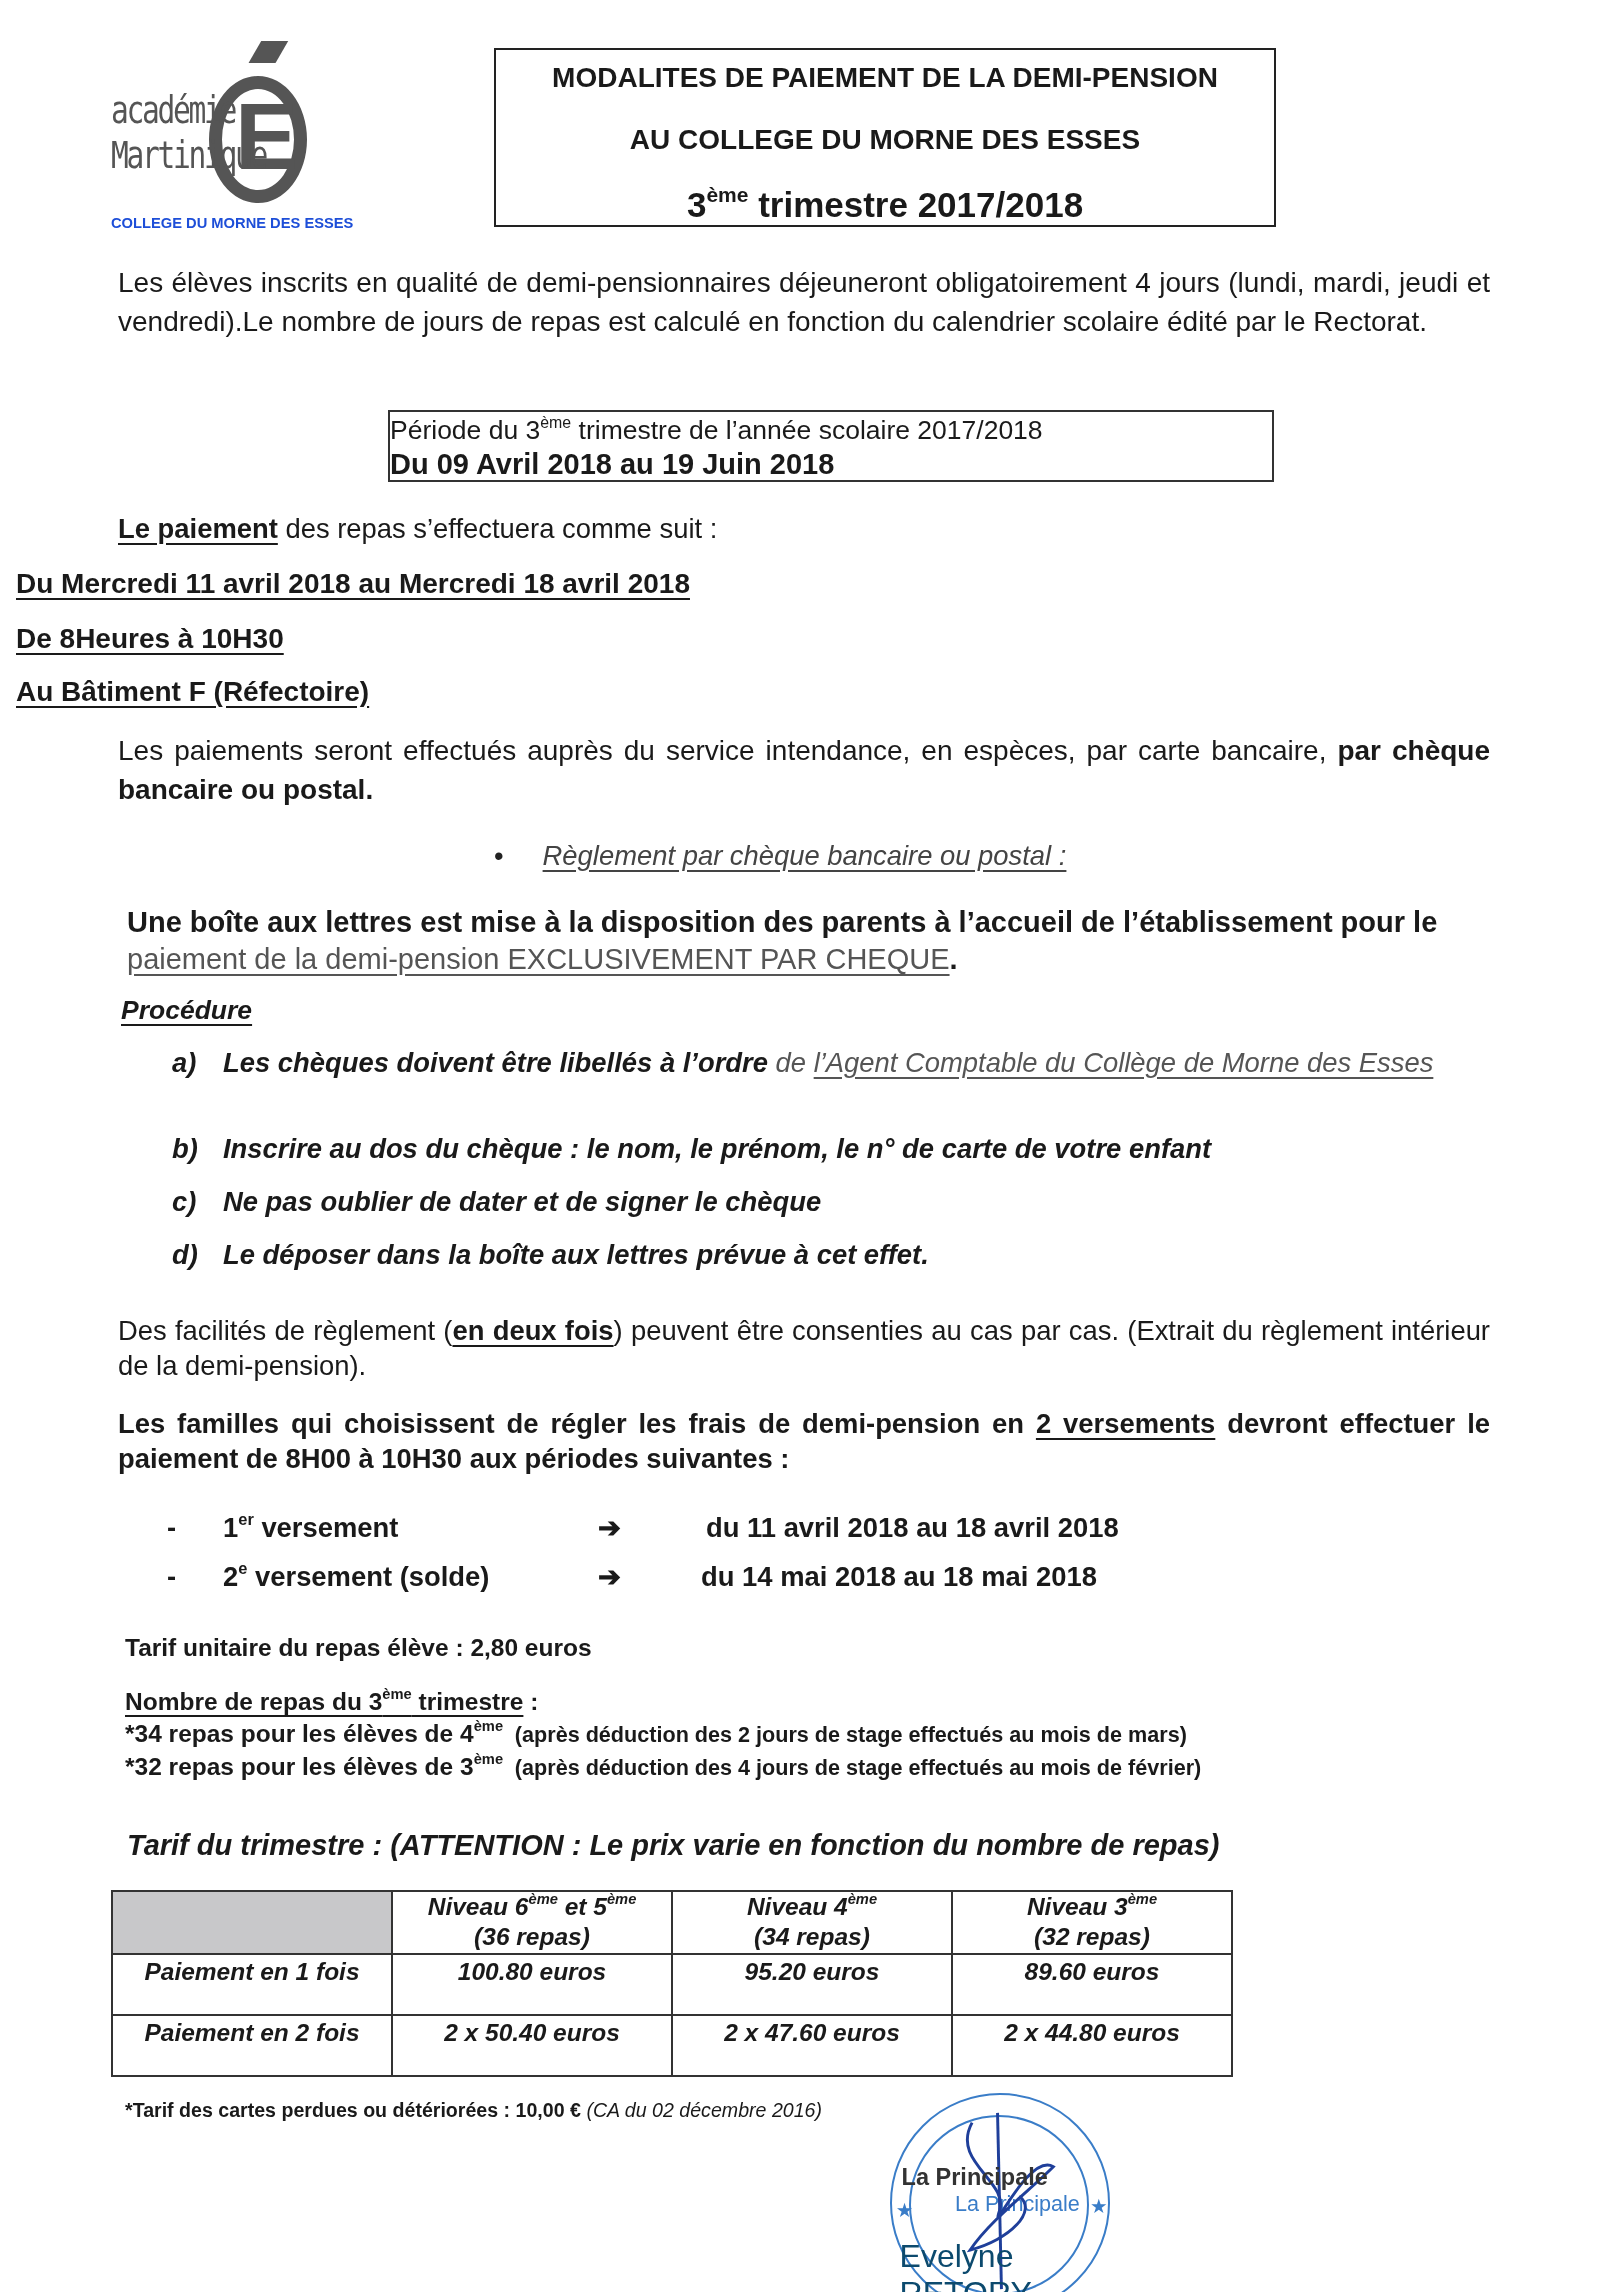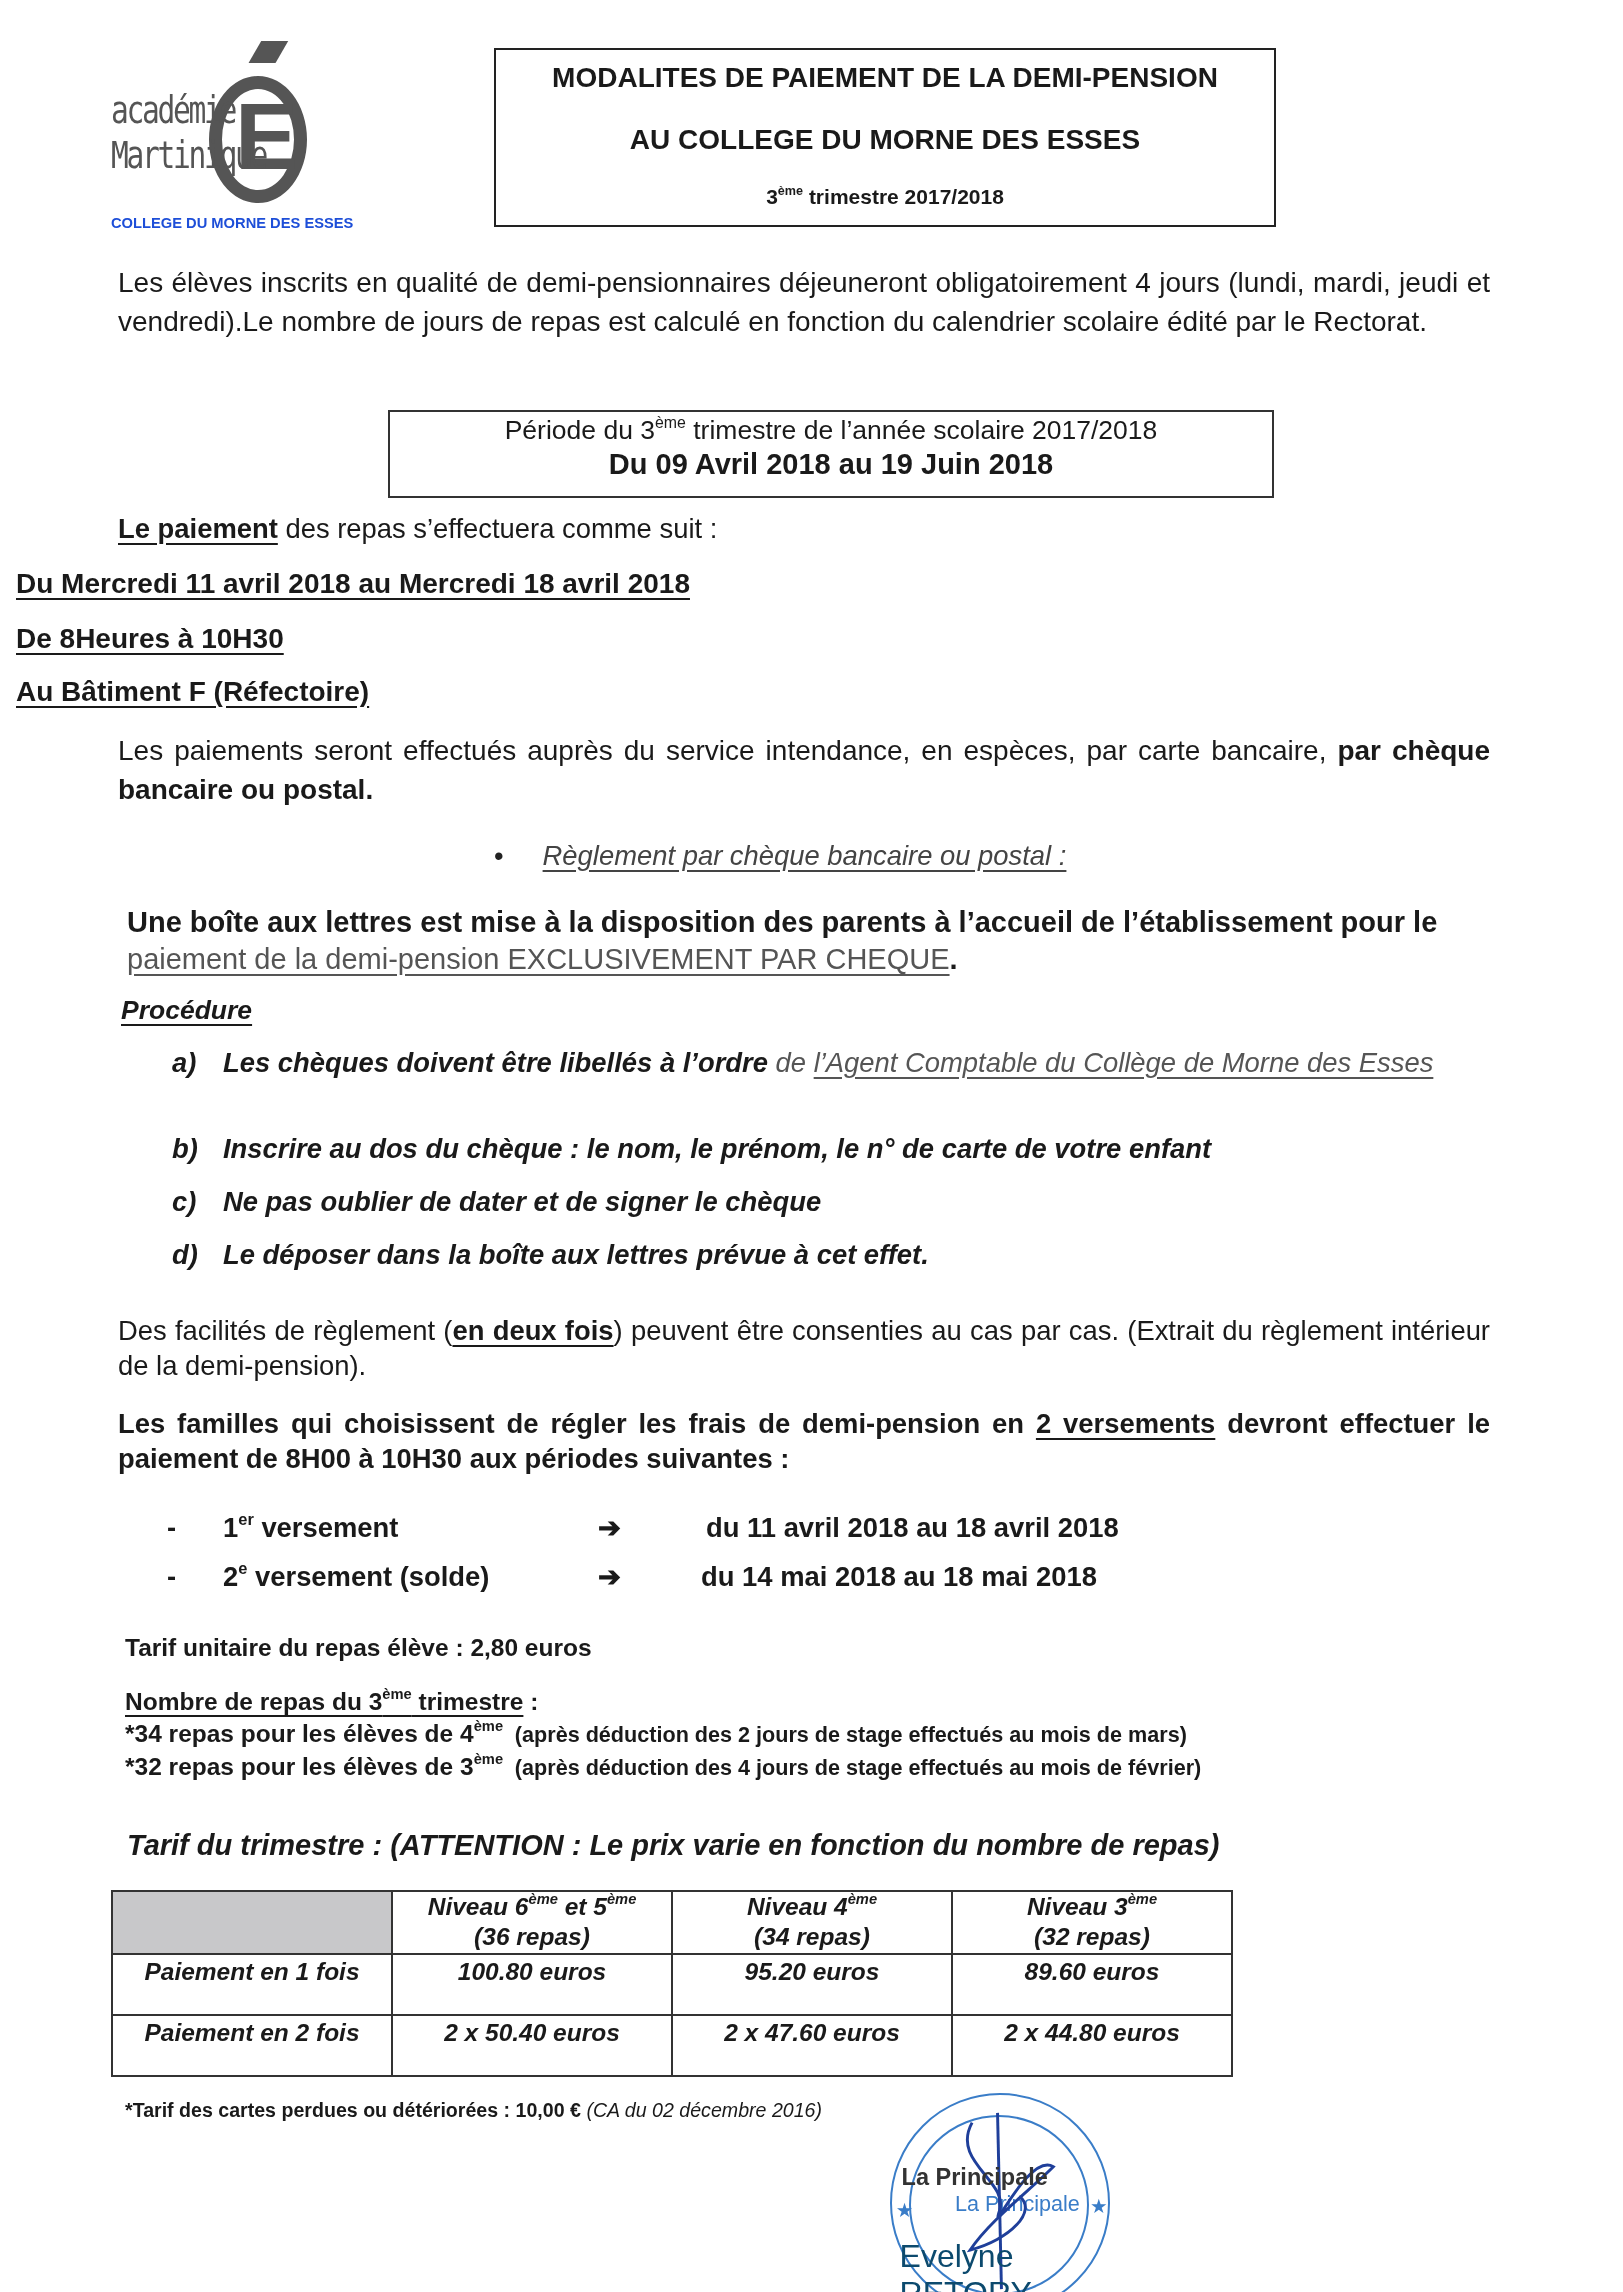--- a/index.html
+++ b/index.html
@@ -19,30 +19,30 @@
   #logo .acute { position: absolute; left: 162px; top: 11.8px; width: 27.4px; height: 21.6px; background: #555;
                  transform: skewX(-30deg); }
   #logo .college { position: absolute; left: 18px; top: 186px; font-size: 14.7px; font-weight: bold; color: #1d4ed8; white-space: nowrap; }
 
   
   #title-box { left: 494px; top: 48px; width: 782px; height: 179px; border: 2.9px solid #222; box-sizing: border-box;
                text-align: center; font-weight: bold; font-size: 28px; }
   #title-box div { position: absolute; left: 0; right: 0; }
   #title-box .l1 { top: 11.8px; }
   #title-box .l2 { top: 74px; }
-  #title-box .l3 { top: 135px; font-size: 21px; }
+  #title-box .l3 { top: 135px; font-size: 35px; }
 
   .para { font-size: 28px; line-height: 39px; text-align: justify; }
   .bold { font-weight: bold; }
   .u { text-decoration: underline; text-underline-offset: 4.9px; }
   .gray { color: #555; }
 
   #intro { left: 118px; top: 263px; width: 1372px; }
 
-  #period-box { left: 388px; top: 410px; width: 886px; height: 88px; border: 2.9px solid #333; box-sizing: border-box; text-align: center; }
+  #period-box { left: 388px; top: 410px; width: 886px; height: 72px; border: 2.9px solid #333; box-sizing: border-box; text-align: left; }
   #period-box .p1 { font-size: 26.5px; line-height: 33px; margin-top: 2px; }
   #period-box .p2 { font-size: 29px; font-weight: bold; line-height: 35px; }
 
   #paiement-line { left: 118px; top: 513px; font-size: 27.4px; }
   .c-line { left: 16px; width: 1623px; text-align: left; font-weight: bold; font-size: 28px; }
   #dates-line { top: 568px; }
   #hours-line { top: 623px; }
   #place-line { top: 676px; }
 
   #payment-methods { left: 118px; top: 731px; width: 1372px; }

